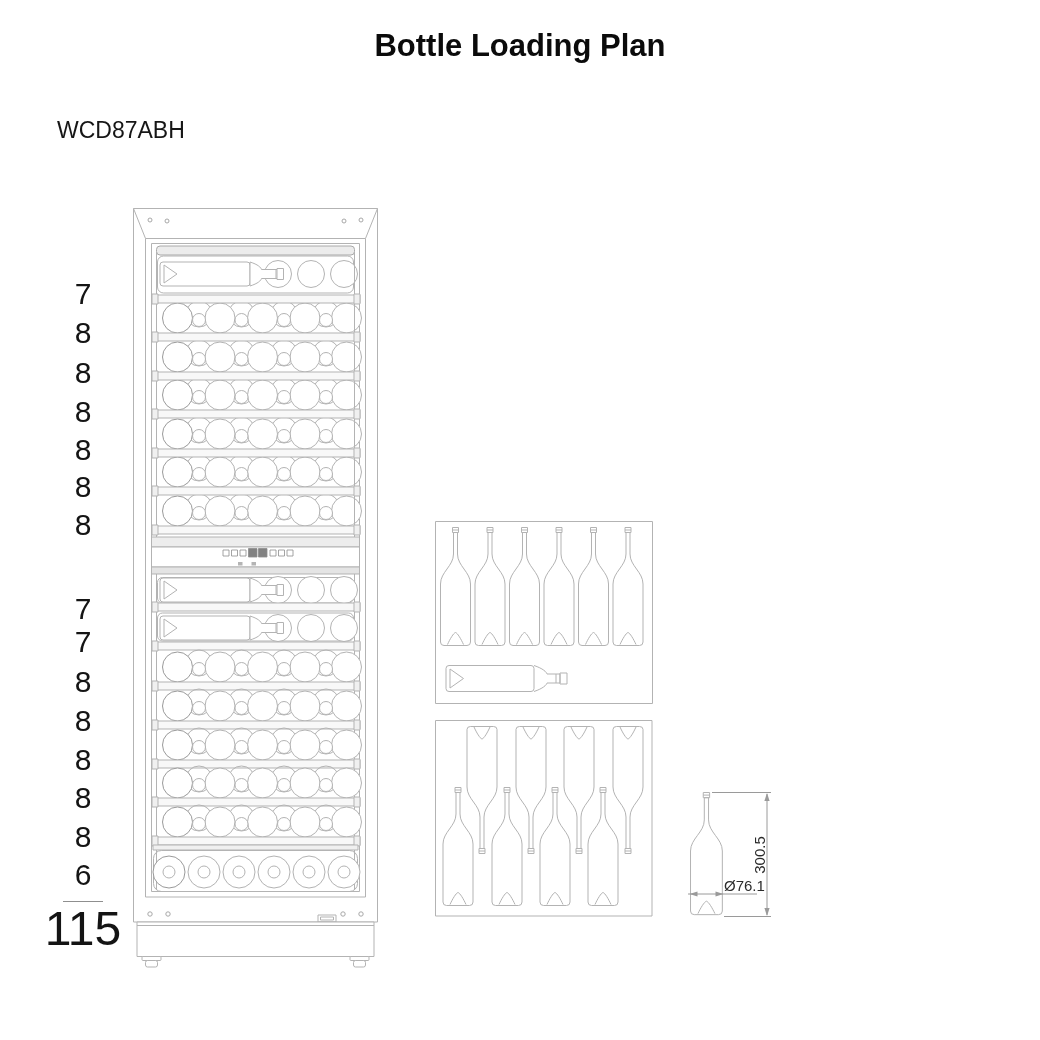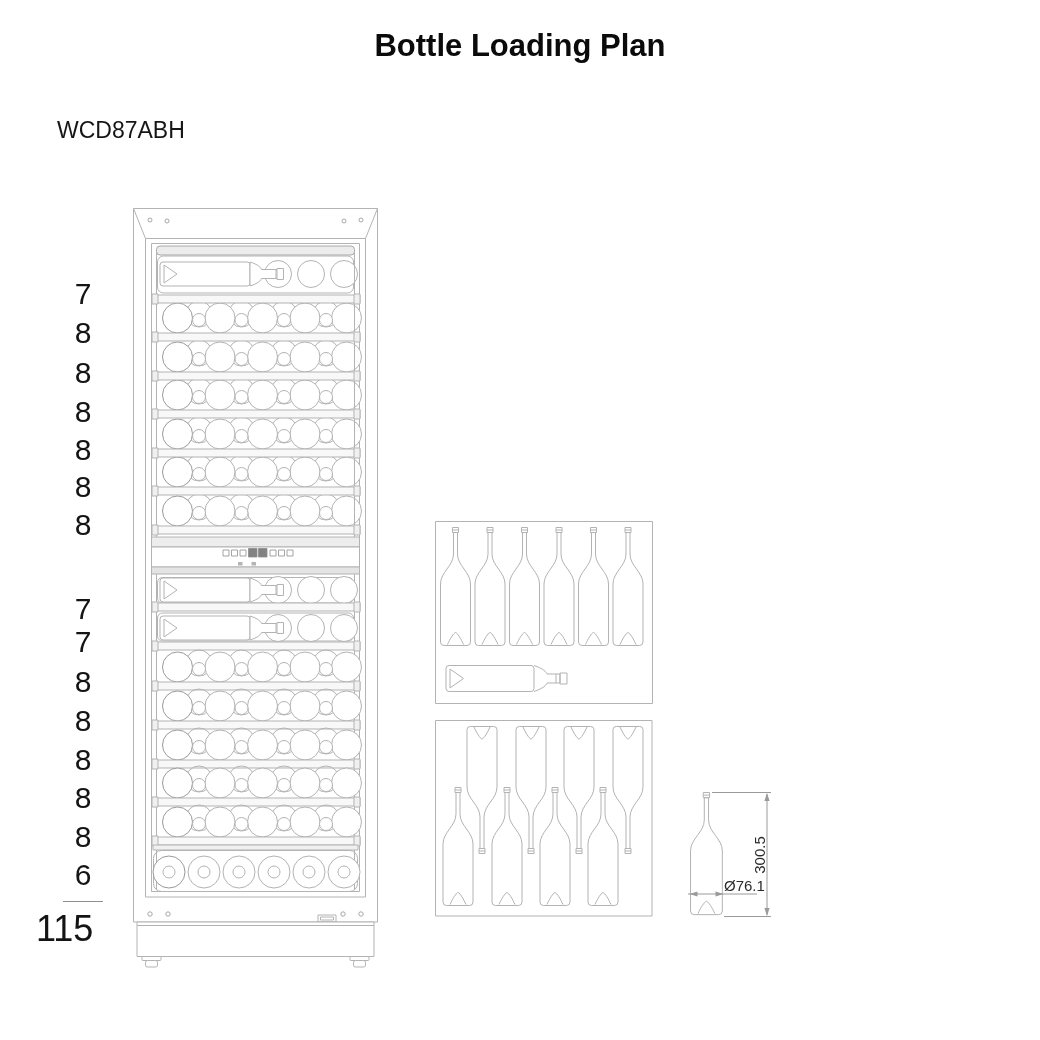--- a/index.html
+++ b/index.html
@@ -10,21 +10,21 @@
   .abs{position:absolute;}
   .title{
     left:0;right:0;top:28px;text-align:center;
     font-size:31px;font-weight:bold;letter-spacing:0px;color:#0b0b0b;
   }
   .model{left:57px;top:105px;font-size:23px;color:#161616;margin-top:12px;}
   .count{
     left:46px;width:74px;text-align:center;font-size:30px;line-height:30px;color:#141414;
   }
   .total{
-    left:36px;width:94px;font-size:36px;line-height:36px;color:#141414;
+    left:36px;width:94px;text-align:center;font-size:48px;line-height:36px;color:#141414;
   }
   .total-rule{left:63px;top:901px;width:40px;height:0;border-top:1.5px solid #8f8f8f;}
   .dim-label{font-size:15px;color:#2b2b2b;white-space:nowrap;}
   .dim-v{
     left:730px;top:846px;width:60px;height:18px;line-height:18px;text-align:center;
     transform:rotate(-90deg);
   }
   .dim-h{left:724px;top:877px;}
   svg{position:absolute;left:0;top:0;}
   svg *{vector-effect:non-scaling-stroke;}

